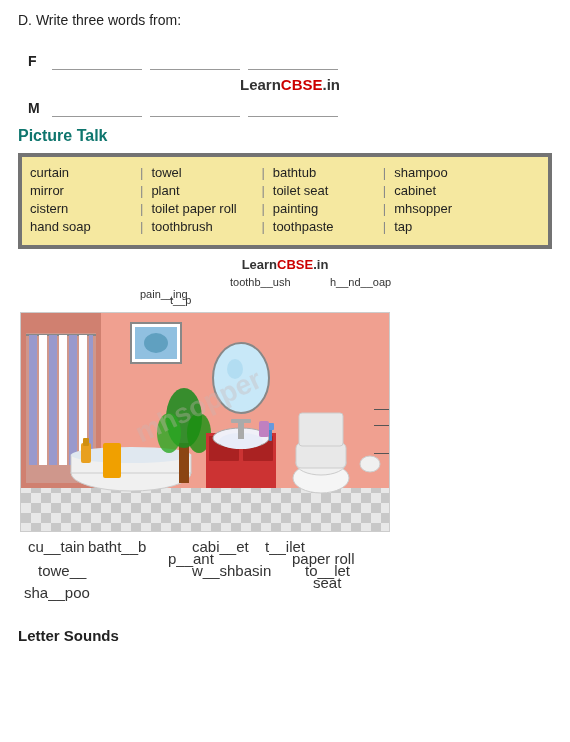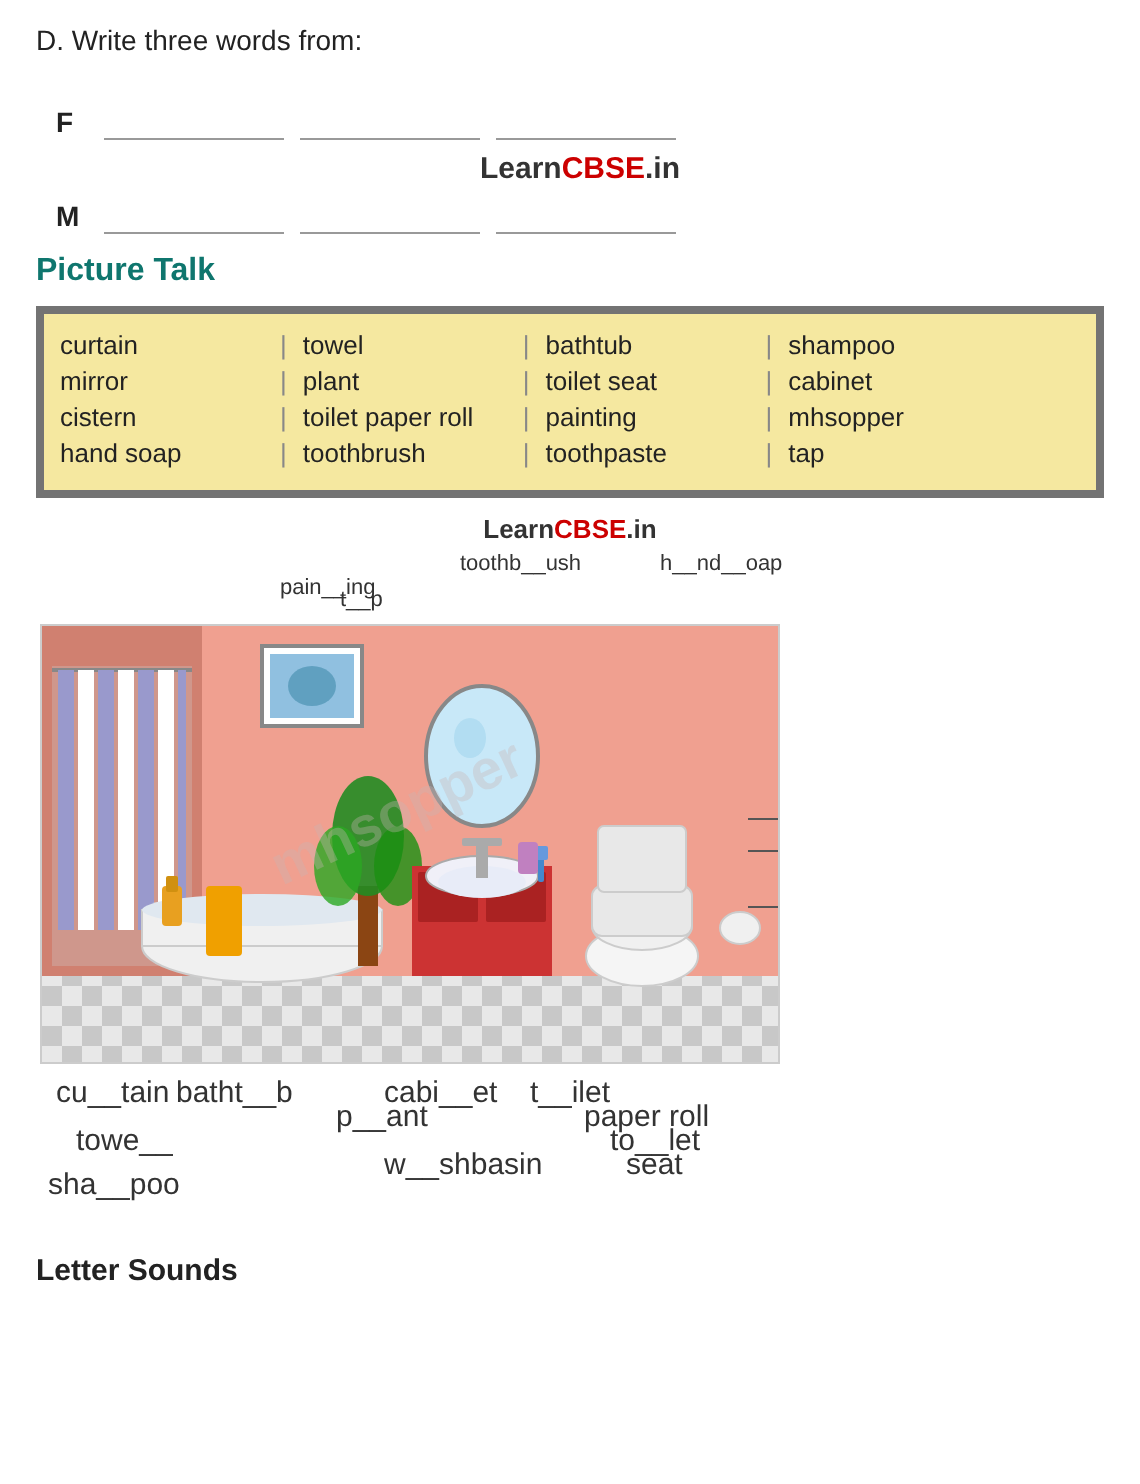--- a/index.html
+++ b/index.html
@@ -285,21 +285,21 @@
         <div style="position:absolute; right:0; top:140px; width:15px; height:1px; background:#555;"></div>
       </div>
 
       <div style="position:relative; width:370px; height:80px; font-size:15px; color:#333; margin-top:2px;">
         <span style="position:absolute; left:8px; top:4px;">cu__tain</span>
         <span style="position:absolute; left:68px; top:4px;">batht__b</span>
         <span style="position:absolute; left:172px; top:4px;">cabi__et</span>
         <span style="position:absolute; left:245px; top:4px;">t__ilet</span>
         <span style="position:absolute; left:245px; top:16px;padding-left:27px;">paper roll</span>
         <span style="position:absolute; left:108px; top:16px;padding-left:40px;">p__ant</span>
-        <span style="position:absolute; left:172px; top:40px;">w__shbasin</span>
+        <span style="position:absolute; left:172px; top:28px;">w__shbasin</span>
         <span style="position:absolute; left:285px; top:28px;">to__let</span>
         <span style="position:absolute; left:293px; top:40px;">seat</span>
         <span style="position:absolute; left:18px; top:28px;">towe__</span>
         <span style="position:absolute; left:4px; top:50px;">sha__poo</span>
       </div>
     </div>
   </div>
 
   <p class="letter-sounds-title">Letter Sounds</p>
 

